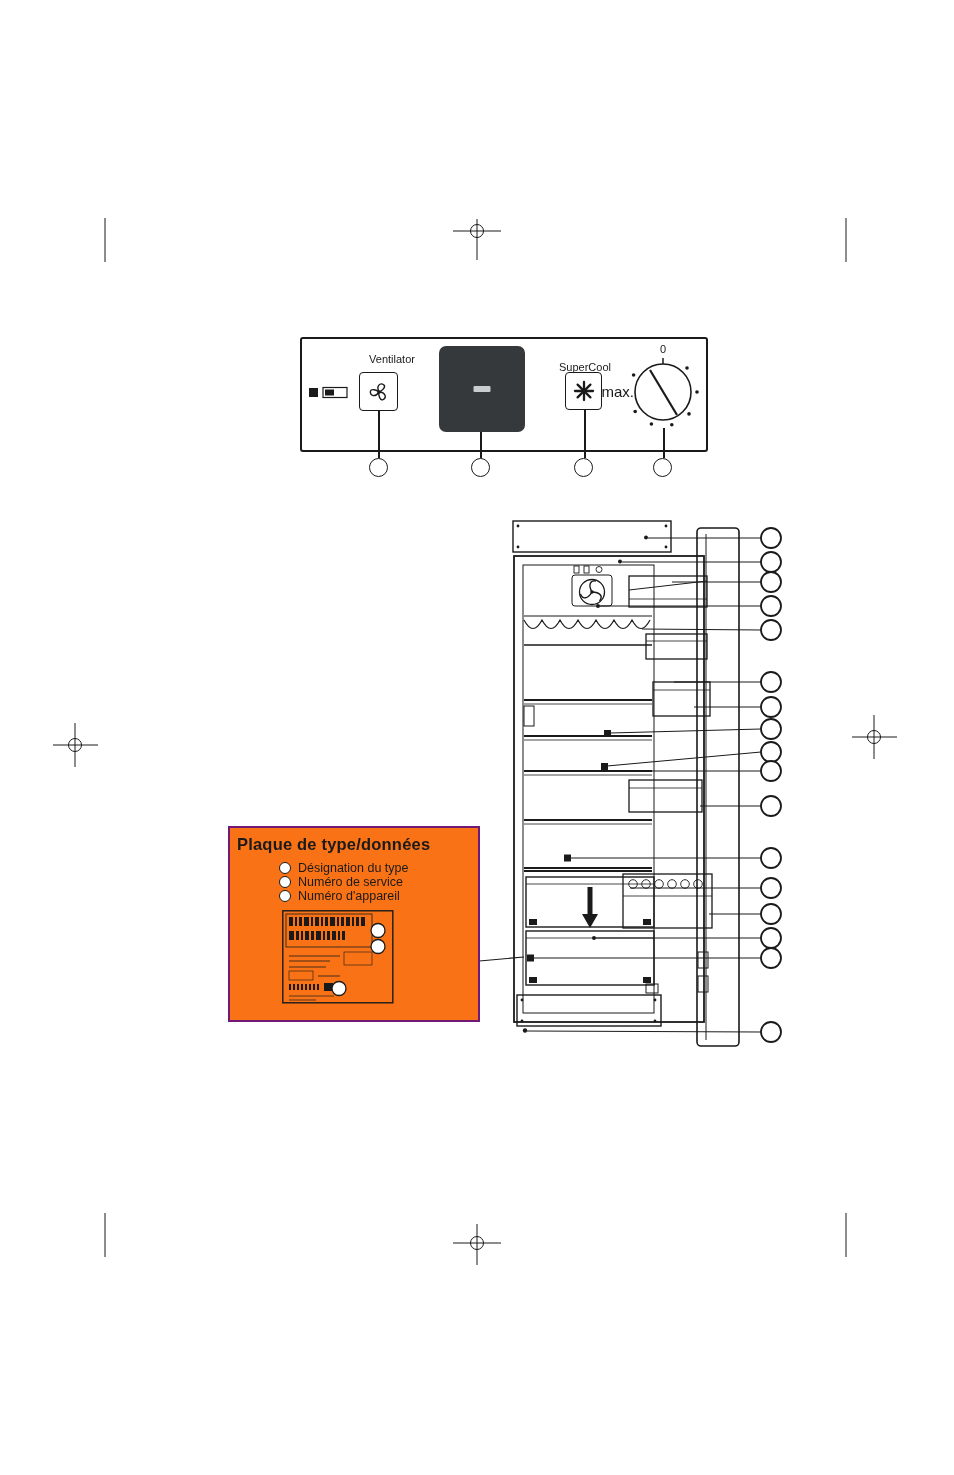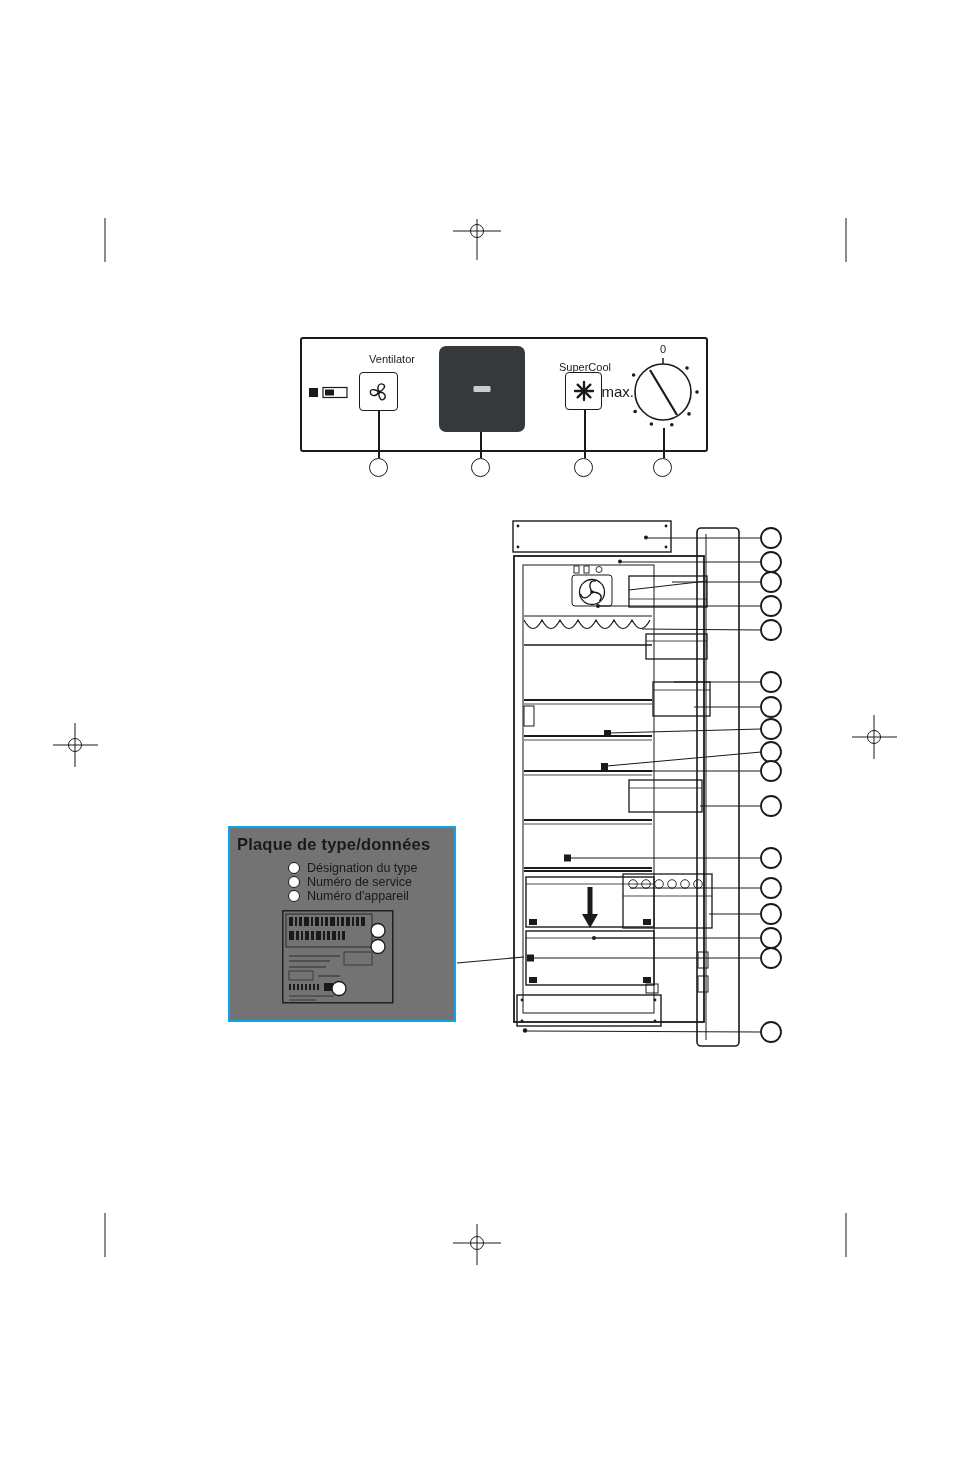--- a/index.html
+++ b/index.html
@@ -17,25 +17,25 @@
             display:flex; align-items:center; justify-content:center; }
   .display { position:absolute; left:137px; top:7px; width:86px; height:86px;
              background:#36393c; border-radius:7px; }
   .display .dash { position:absolute; left:50%; top:50%; transform:translate(-50%,-50%);
                    width:17px; height:6px; background:#c9cdd0; border-radius:1px; }
   .vline { position:absolute; width:1.5px; background:#1a1a1a; }
   .callout-circle { position:absolute; width:19px; height:19px; border:1.8px solid #1a1a1a;
                     border-radius:50%; background:#fff; }
 
   
-  .plate-box { position:absolute; left:228px; top:826px; width:228px; height:196px;
-               border:2px solid #0ea5e9; background:#737373; }
+  .plate-box { position:absolute; left:228px; top:826px; width:252px; height:196px;
+               border:2px solid #701a75; background:#f97316; }
   .plate-title { position:absolute; left:7px; top:7px; font-size:16.5px; font-weight:bold;
                  letter-spacing:0.2px; white-space:nowrap; }
-  .plate-item { position:absolute; left:58px; height:14px; display:flex; align-items:center;
+  .plate-item { position:absolute; left:49px; height:14px; display:flex; align-items:center;
                 gap:7px; font-size:12.5px; white-space:nowrap; }
   .bullet { width:12px; height:12px; border:1.4px solid #1a1a1a; border-radius:50%;
             background:#fff; flex:0 0 auto; }
 
   
   svg.lineart { position:absolute; }
   svg.lineart line, svg.lineart rect, svg.lineart circle,
   svg.lineart path, svg.lineart polygon, svg.lineart ellipse { stroke:#1a1a1a; fill:none; }
   svg.lineart .fill  { fill:#1a1a1a; stroke:none; }
   svg.lineart .white { fill:#ffffff; }

